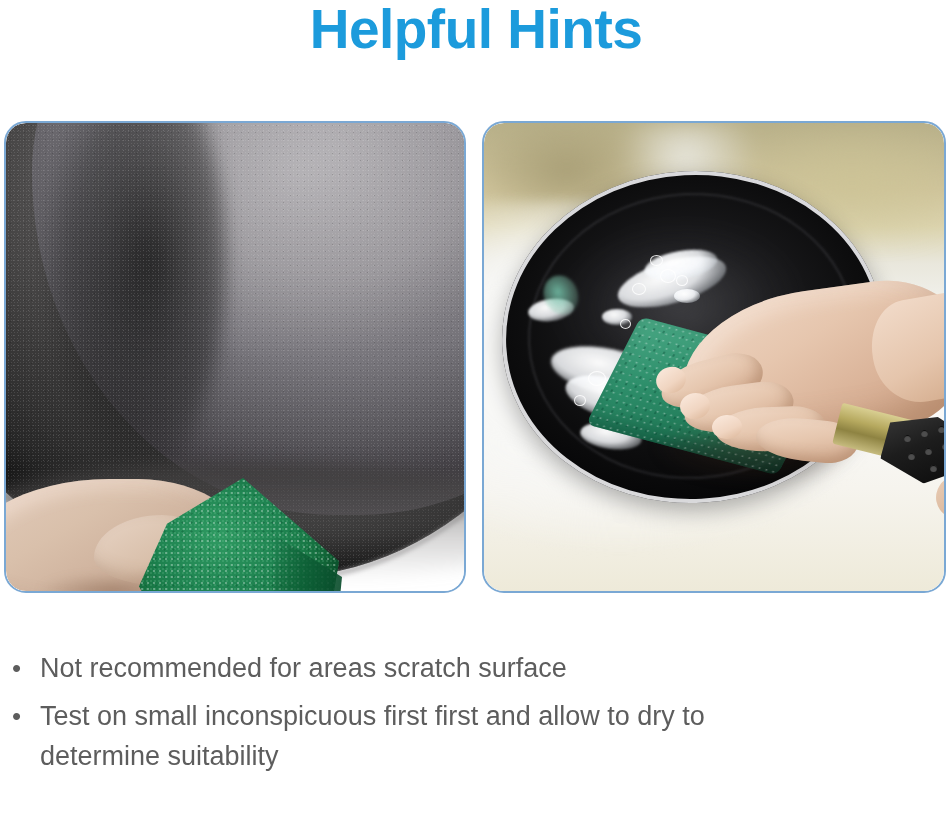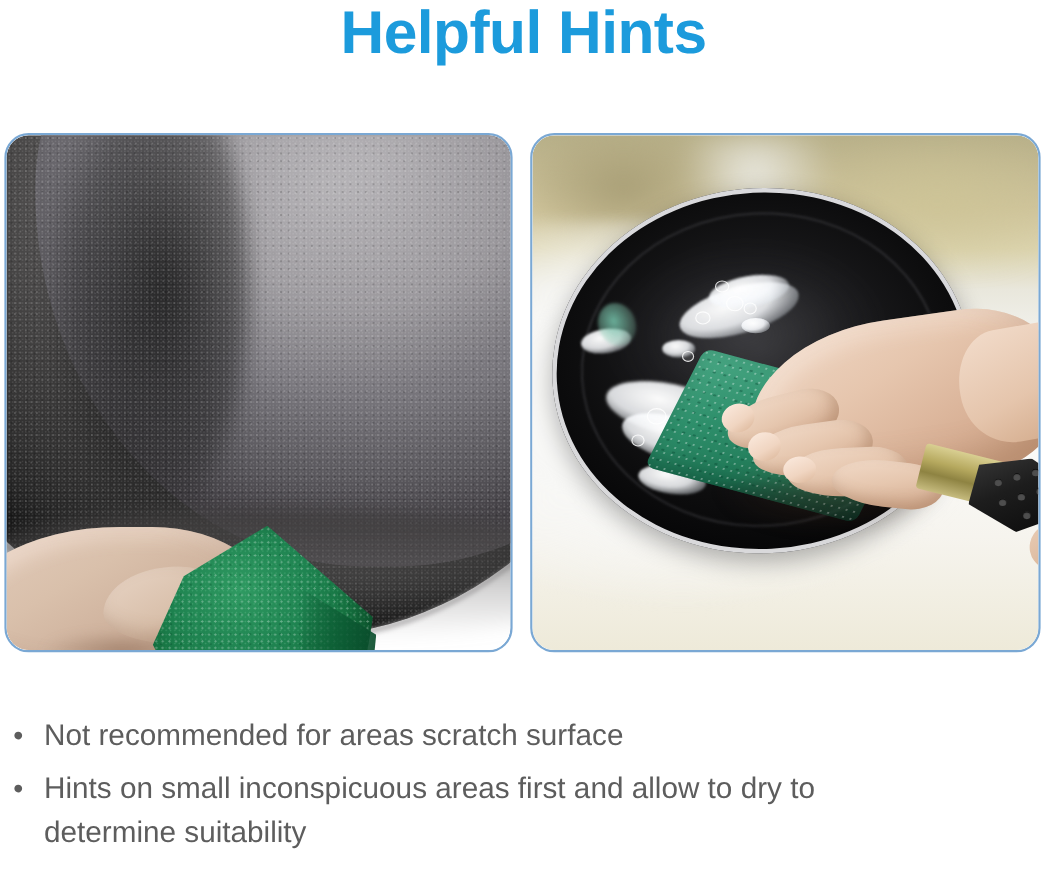--- a/index.html
+++ b/index.html
@@ -567,18 +567,18 @@
 
   <div class="bullets">
 
     <div class="bullet-row">
       <span class="bullet-dot">•</span>
       <span class="bullet-text">Not recommended for areas scratch surface</span>
     </div>
 
     <div class="bullet-row">
       <span class="bullet-dot">•</span>
-      <span class="bullet-text wrap">Hints on small inconspicuous areas first and allow to dry to determine suitability</span>
+      <span class="bullet-text wrap">Test on small inconspicuous first first and allow to dry to determine suitability</span>
     </div>
 
   </div>
 
 </div>
 
 </body></html>

